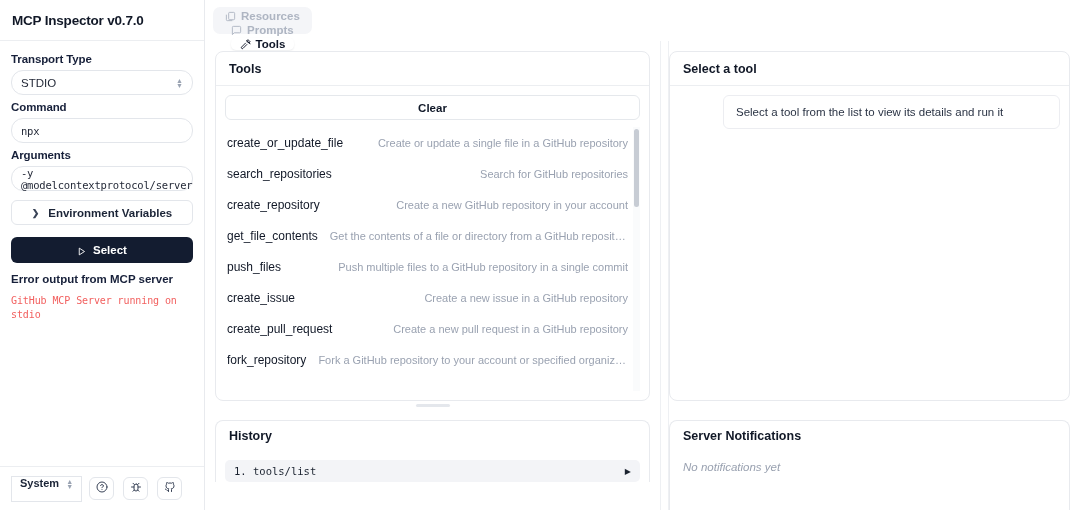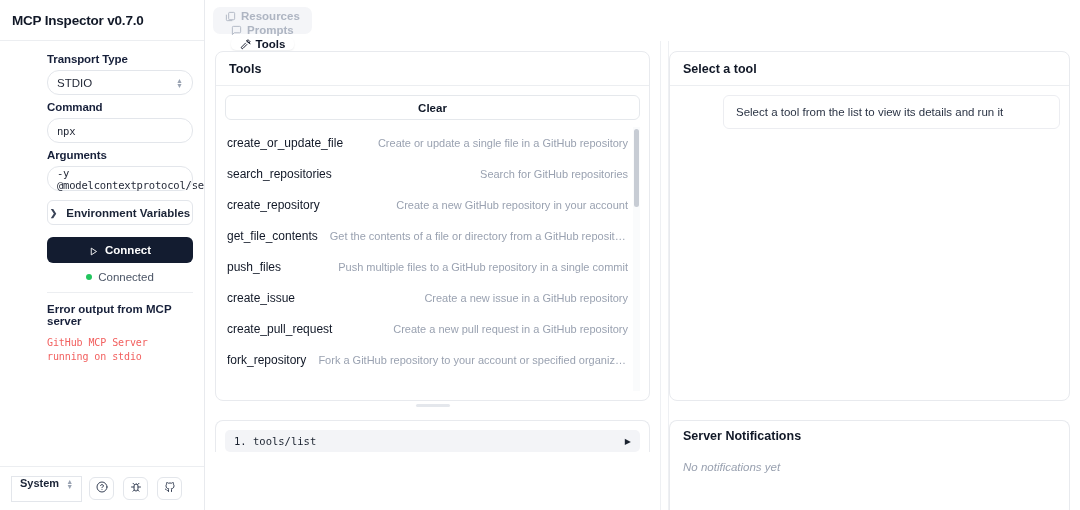--- a/index.html
+++ b/index.html
@@ -21,21 +21,21 @@
     display: flex; flex-direction: column;
     flex: none;
   }
   .sb-header {
     height: 41px; flex: none;
     display: flex; align-items: center;
     padding: 0 12px;
     border-bottom: 1px solid #eceef1;
   }
   .sb-title { font-size: 13.5px; font-weight: 700; letter-spacing: -.2px; color: #111827; }
-  .sb-body { padding: 10px 11px 0 11px; flex: 1; overflow: hidden; margin-left: 36px; }
+  .sb-body { padding: 10px 11px 0 11px; flex: 1; overflow: hidden; }
   .field-label {
     font-size: 11.5px; font-weight: 700; color: #17203a;
     margin: 6px 0 5px 0; letter-spacing: -.1px;
   }
   .field-label.first { margin-top: 2px; }
   .input-box {
     height: 25px; width: 100%;
     border: 1px solid #e3e6eb; border-radius: 12px;
     background: #fff;
     display: flex; align-items: center;
@@ -218,27 +218,23 @@
         <span class="chev">❯</span>
         <span>Environment Variables</span>
       </div>
 
       <button class="connect-btn">
         <span class="play-ico">
           <svg width="9" height="9" viewBox="0 0 24 24" fill="none" stroke="#ffffff" stroke-width="2.4" stroke-linejoin="round">
               <polygon points="6,3 20,12 6,21"></polygon>
             </svg>
         </span>
-        <span>Connect</span>
+        <span>Select</span>
       </button>
 
-      <div class="status-row">
-        <span class="dot"></span>
-        <span class="status-txt">Connected</span>
-      </div>
 
       <div class="err-label">Error output from MCP server</div>
       <div class="err-text">GitHub MCP Server running on stdio</div>
     </div>
 
     <div class="sb-footer">
       <div class="sys-select">
         <span>System</span>
         <span class="updown">▲<br>▼</span>
       </div>
@@ -388,20 +384,21 @@
               </div>
             </div>
           </div>
         </div>
 
         <div class="hresize">
           <span class="grip"></span>
         </div>
 
         <div class="panel hist-panel">
+          <div class="panel-head" style="border-bottom:none;height:30px;">History</div>
           <div class="hist-body">
             <div class="hist-row">
               <span class="hist-txt"><span>1.</span>&nbsp;<span>tools/list</span></span>
               <span class="hist-arrow">▶</span>
             </div>
           </div>
         </div>
       </div>
 
       <div class="vdivider"></div>

